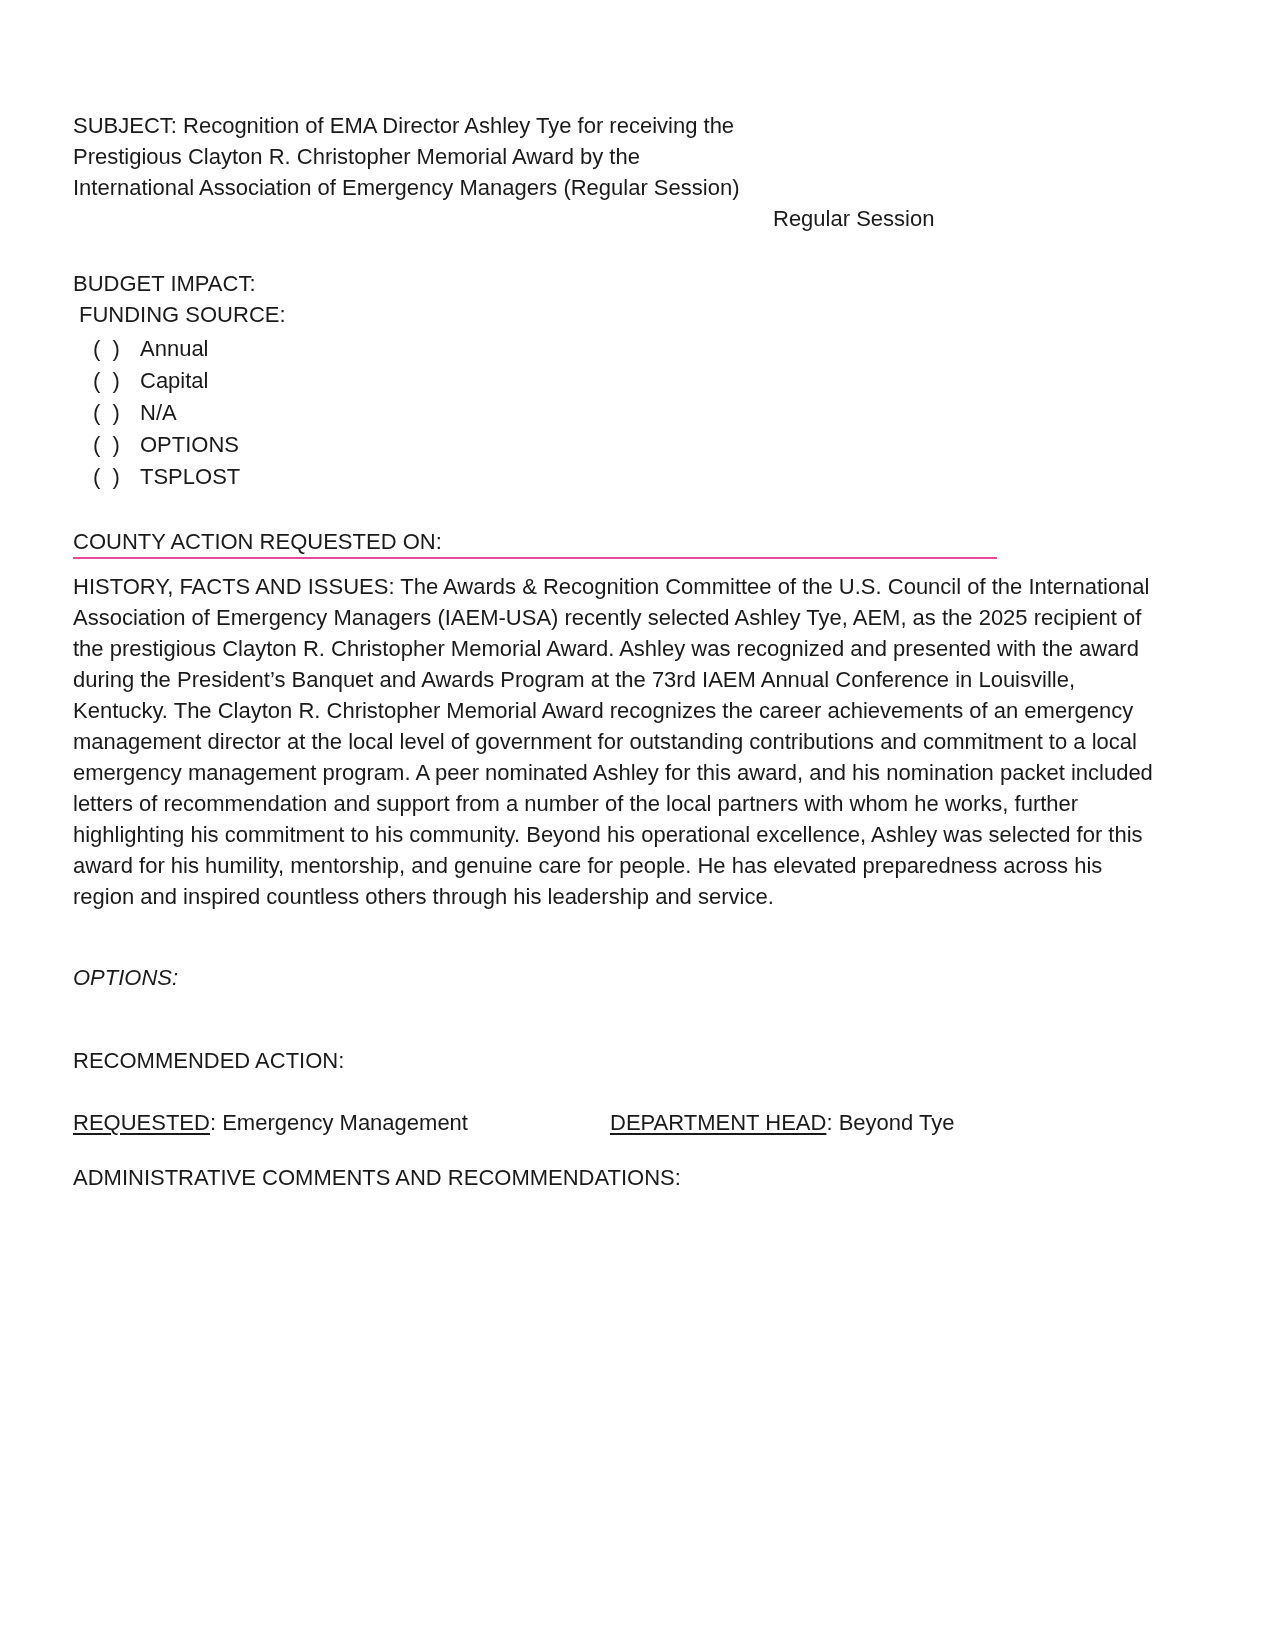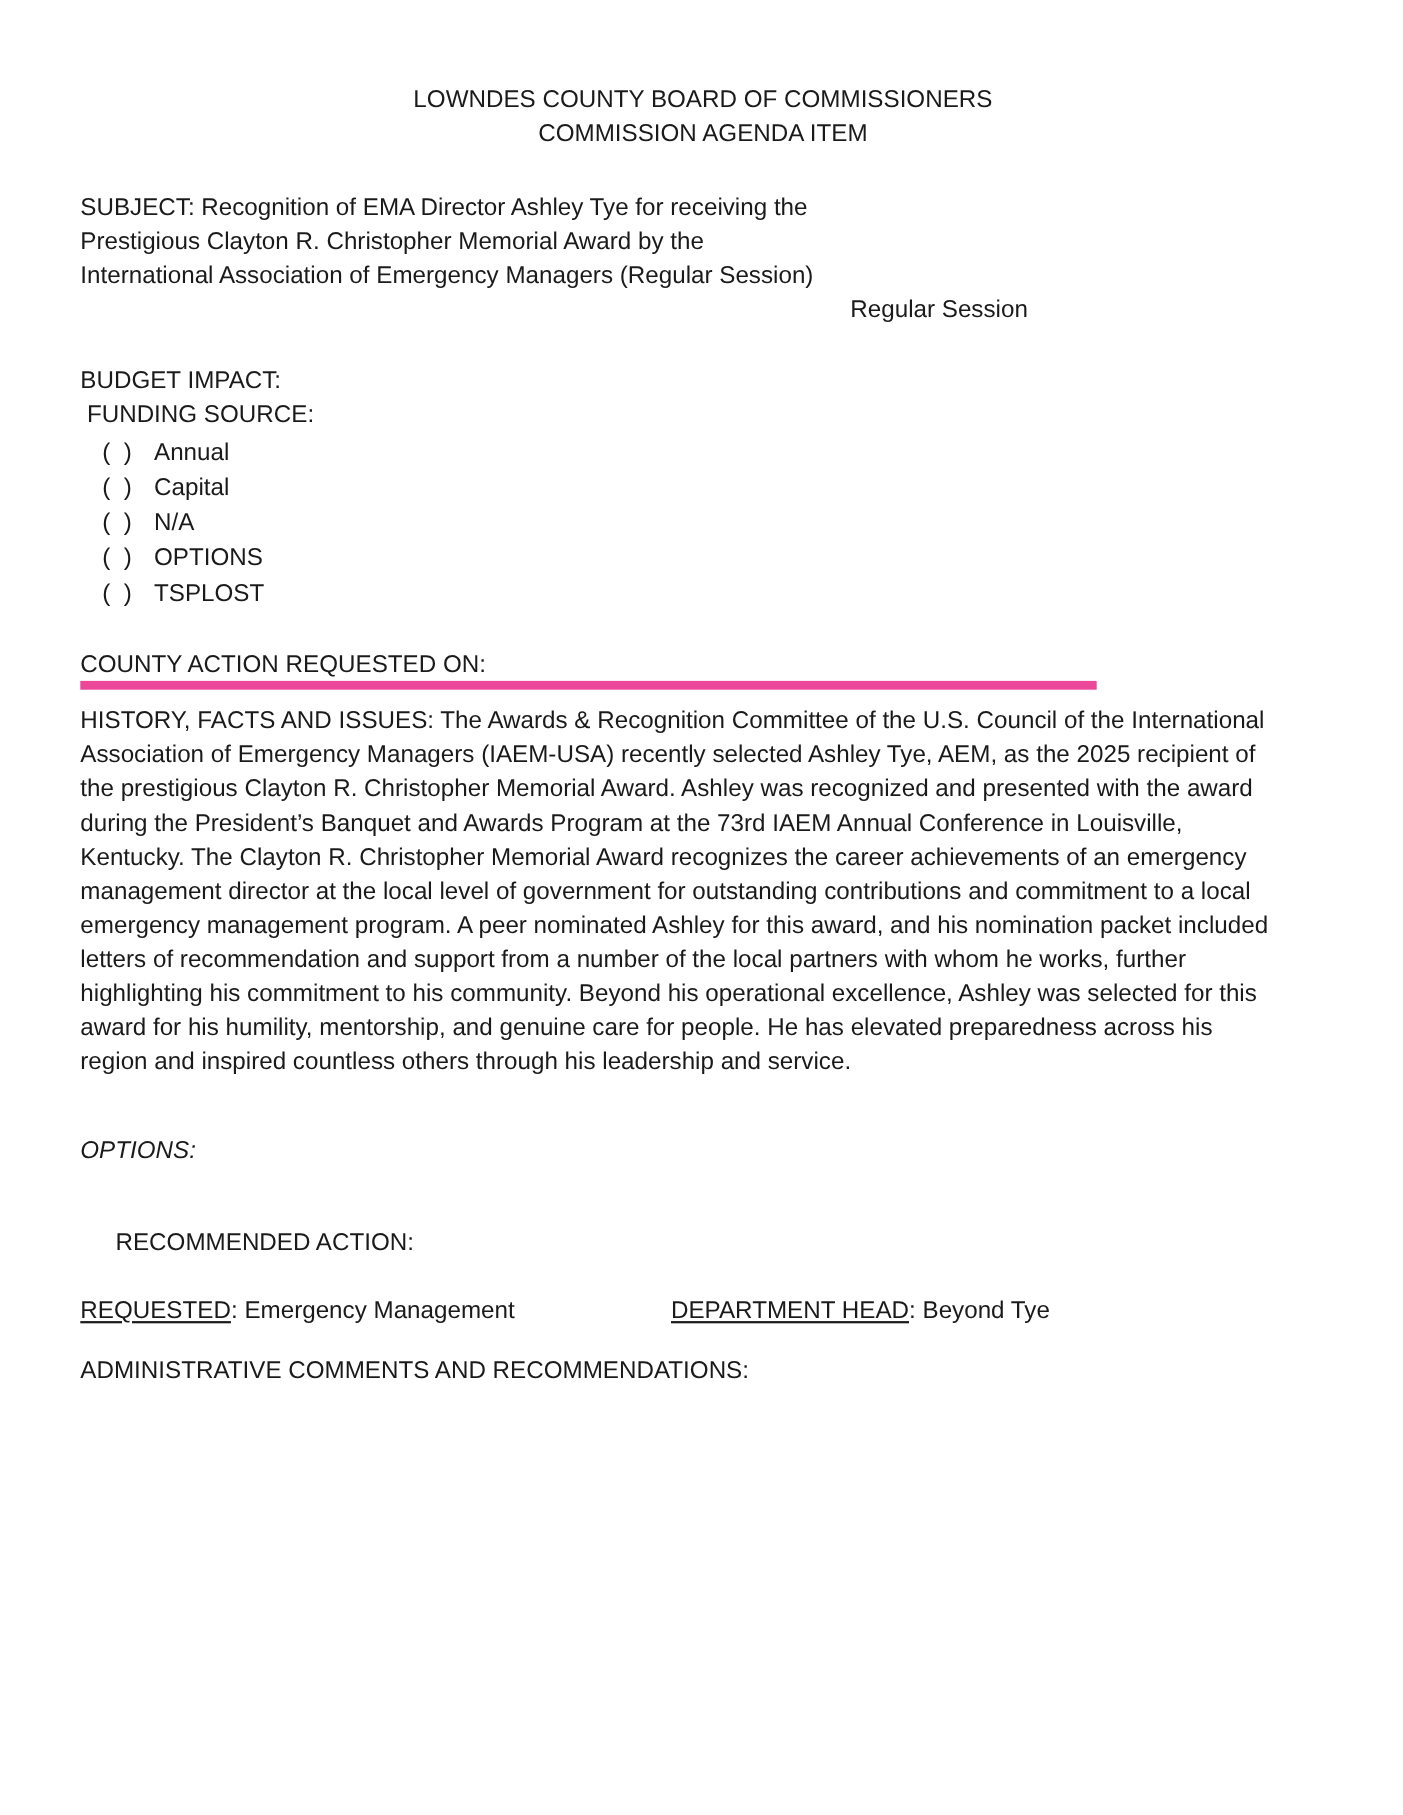--- a/index.html
+++ b/index.html
@@ -28,42 +28,38 @@
   .funding-list { margin-top: 3px; }
   .funding-row { padding-left: 20px; line-height: 32px; }
   .checkbox-glyph {
     display: inline-block;
     min-width: 47px;
     white-space: pre;
   }
   .county-action {
     margin-top: 33px;
     width: 924px;
-    border-bottom: 8px solid #ec4899;
+    border-bottom: 2px solid #ec4899;
   }
   .history-para {
     margin: 12px 0 0 0;
     max-width: 1085px;
   }
   .options-label { margin-top: 50px; font-style: italic; }
-  .recommended-label { margin-top: 52px; margin-left: 32px; }
+  .recommended-label { margin-top: 52px; }
   .dept-row { margin-top: 31px; display: flex; }
   .dept-left { width: 537px; flex: 0 0 537px; }
   .admin-label { margin-top: 24px; }
   .u { text-decoration: underline; text-underline-offset: 3px; }
 </style>
 </head>
 <body>
 
 <div class="page">
 
-  <div class="doc-header">
-    <div>LOWNDES COUNTY BOARD OF COMMISSIONERS</div>
-    <div>COMMISSION AGENDA ITEM</div>
-  </div>
 
   <div class="subject-block">
     <div>SUBJECT: Recognition of EMA Director Ashley Tye for receiving the</div>
     <div>Prestigious Clayton R. Christopher Memorial Award by the</div>
     <div>International Association of Emergency Managers (Regular Session)</div>
   </div>
 
   <div class="session-note">Regular Session</div>
 
 

